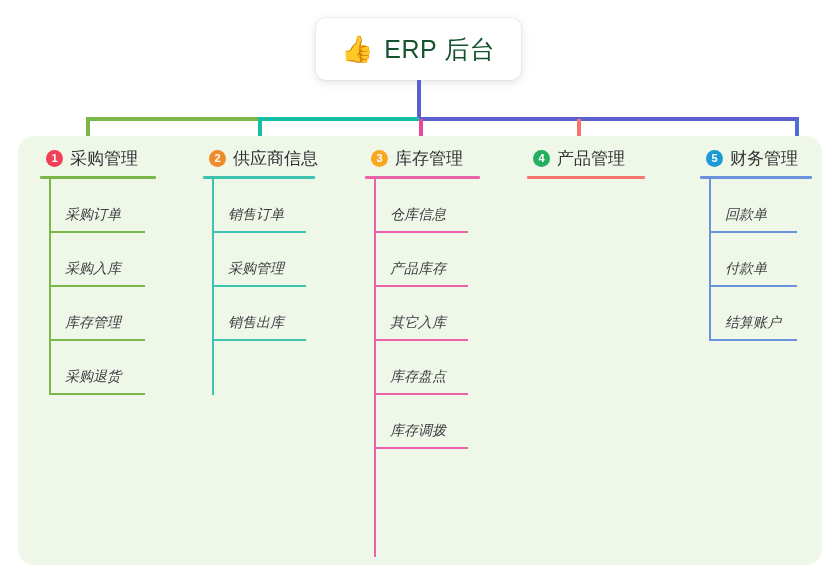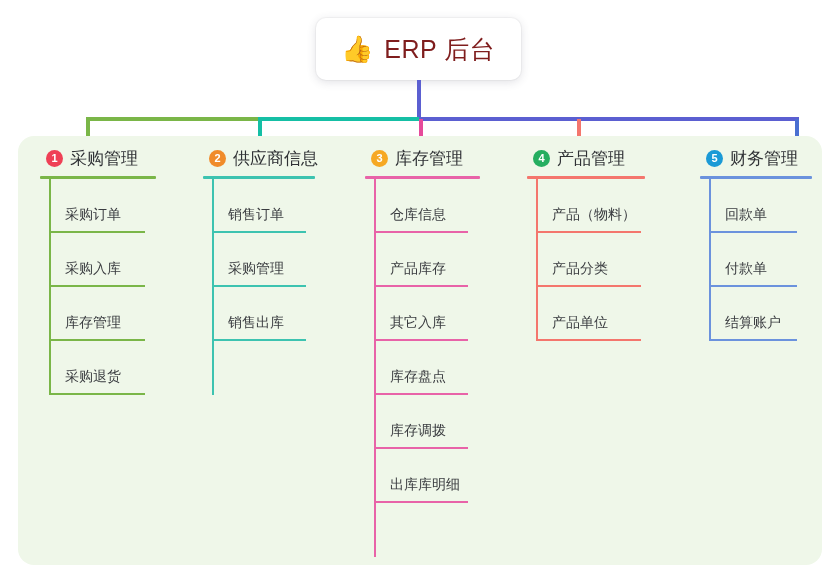--- a/index.html
+++ b/index.html
@@ -13,21 +13,21 @@
 
   
   .root-node{
     position:absolute;left:316px;top:18px;width:205px;height:62px;
     background:#ffffff;border-radius:10px;
     box-shadow:0 2px 10px rgba(60,60,90,.16),0 0 0 1px rgba(0,0,0,.03);
     display:flex;align-items:center;justify-content:center;gap:10px;
     box-sizing:border-box;
   }
   .root-emoji{font-size:26px;line-height:1;font-family:"DejaVu Sans",sans-serif;}
-  .root-title{font-size:25px;color:#7f1d1d;letter-spacing:.5px;white-space:nowrap;}
+  .root-title{font-size:25px;color:#14532d;letter-spacing:.5px;white-space:nowrap;}
 
   
   .trunk{position:absolute;left:417px;top:80px;width:4px;height:39px;background:#5b5fd1;}
   .bus{position:absolute;top:117px;height:4px;}
   .bus.s1{left:86px;width:174px;background:#7ab648;}
   .bus.s2{left:258px;width:164px;background:#15bfa5;}
   .bus.s3{left:419px;width:380px;background:#5b5fd1;}
 
   .drop{position:absolute;top:119px;width:4px;height:22px;}
   .drop.d1{left:86px;background:#7ab648;}
@@ -61,21 +61,21 @@
 
   .head-rule{height:3px;margin-top:6px;border-radius:1px;}
   .col-1 .head-rule{width:116px;}
   .col-2 .head-rule{width:112px;}
   .col-3 .head-rule{width:115px;}
   .col-4 .head-rule{width:118px;}
   .col-5 .head-rule{width:112px;}
 
   .leaves{position:relative;margin-left:9px;padding-top:0;}
   .spine{position:absolute;left:0;top:0;width:2px;}
-  .leaf{position:relative;height:54px;padding-left:16px;box-sizing:border-box;}
+  .leaf{position:relative;height:54px;padding-left:16px;box-sizing:border-box;font-style:italic;}
   .leaf-text{
     position:absolute;left:16px;bottom:9px;
     font-size:14px;color:#3a3c40;white-space:nowrap;
   }
   .leaf-rule{position:absolute;left:0;bottom:0;height:2px;}
   .col-1 .leaf-rule{width:96px;}
   .col-2 .leaf-rule{width:94px;}
   .col-3 .leaf-rule{width:94px;}
   .col-4 .leaf-rule{width:105px;}
   .col-5 .leaf-rule{width:88px;}
@@ -172,47 +172,28 @@
             <div class="leaf-rule" style="background: rgb(232, 99, 168);"></div>
           </div>
           <div class="leaf">
             <span class="leaf-text">库存盘点</span>
             <div class="leaf-rule" style="background: rgb(232, 99, 168);"></div>
           </div>
           <div class="leaf">
             <span class="leaf-text">库存调拨</span>
             <div class="leaf-rule" style="background: rgb(232, 99, 168);"></div>
           </div>
-          <div class="leaf">
-            <span class="leaf-text">出库库明细</span>
-            <div class="leaf-rule" style="background: rgb(232, 99, 168);"></div>
-          </div>
         </div>
       </div>
       <div class="col col-4">
         <div class="col-head">
           <span class="badge" style="background: rgb(37, 174, 96);">4</span>
           <span class="col-name">产品管理</span>
         </div>
         <div class="head-rule" style="background: rgb(244, 118, 109);"></div>
-        <div class="leaves">
-          <div class="spine" style="background: rgb(244, 118, 109); height: 162px;"></div>
-          <div class="leaf">
-            <span class="leaf-text">产品（物料）</span>
-            <div class="leaf-rule" style="background: rgb(244, 118, 109);"></div>
-          </div>
-          <div class="leaf">
-            <span class="leaf-text">产品分类</span>
-            <div class="leaf-rule" style="background: rgb(244, 118, 109);"></div>
-          </div>
-          <div class="leaf">
-            <span class="leaf-text">产品单位</span>
-            <div class="leaf-rule" style="background: rgb(244, 118, 109);"></div>
-          </div>
-        </div>
       </div>
       <div class="col col-5">
         <div class="col-head">
           <span class="badge" style="background: rgb(27, 154, 214);">5</span>
           <span class="col-name">财务管理</span>
         </div>
         <div class="head-rule" style="background: rgb(107, 146, 221);"></div>
         <div class="leaves">
           <div class="spine" style="background: rgb(107, 146, 221); height: 162px;"></div>
           <div class="leaf">

